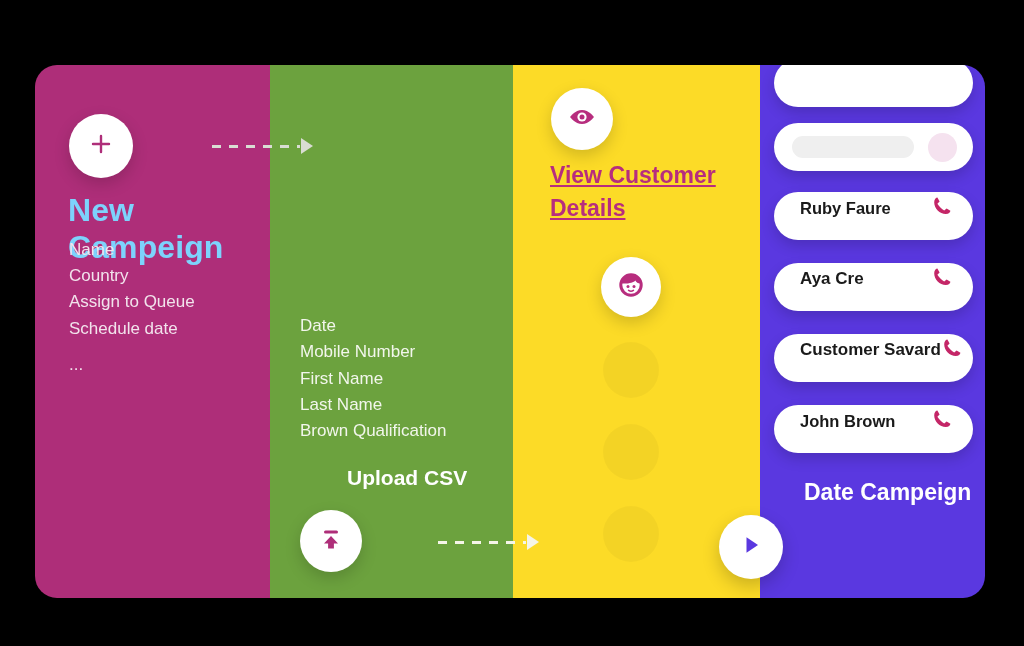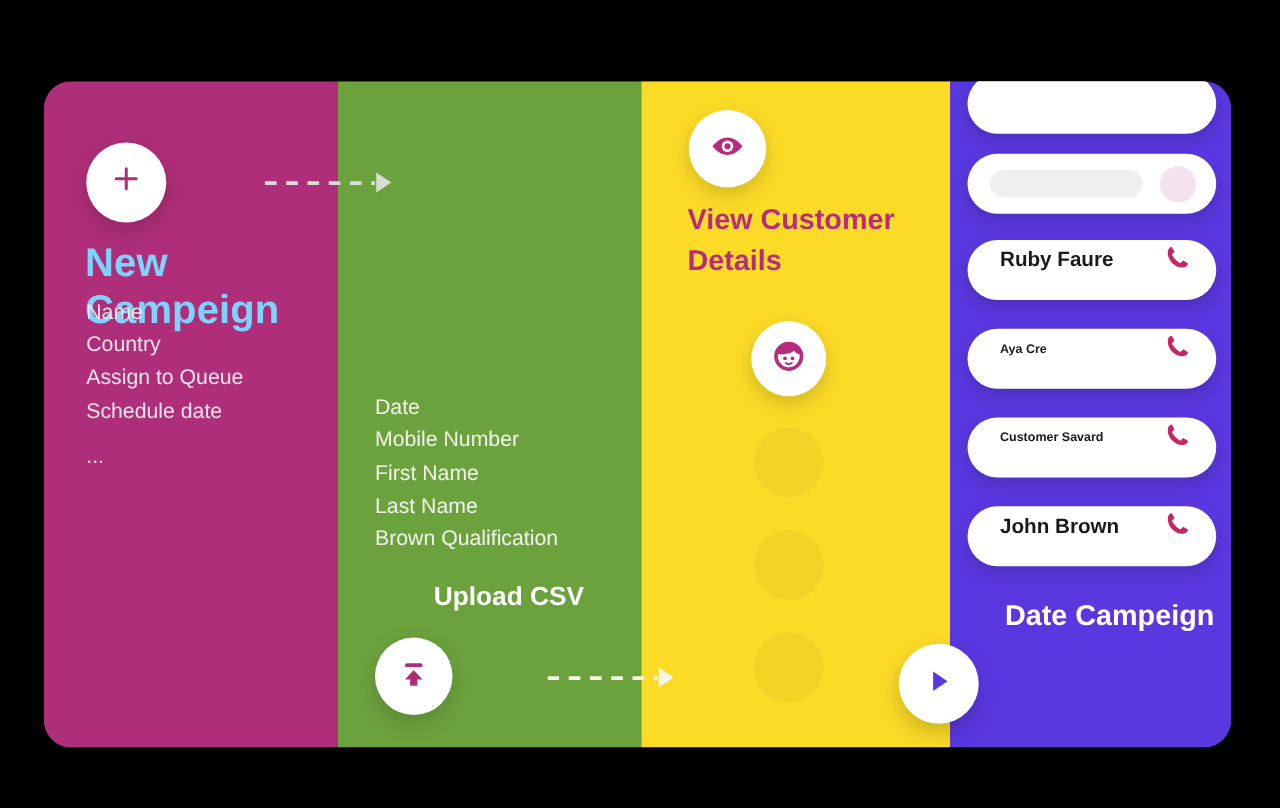--- a/index.html
+++ b/index.html
@@ -66,20 +66,21 @@
   }
   .upload-btn { left: 30px; top: 445px; width: 62px; height: 62px; }
 
   
   .eye-btn  { left: 38px; top: 23px;  width: 62px; height: 62px; }
   .avatar-btn { left: 88px; top: 192px; width: 60px; height: 60px; }
   .y-title {
     position: absolute; left: 37px; top: 94px;
     color: #B72D7E; font-size: 23px; font-weight: bold; line-height: 33px;
     width: 200px;
+    text-decoration: underline;
   }
   .ghost-dot {
     position: absolute;
     width: 56px; height: 56px; border-radius: 50%;
     background: rgba(0,0,0,0.035);
     left: 90px;
   }
   .ghost-1 { top: 277px; }
   .ghost-2 { top: 359px; }
   .ghost-3 { top: 441px; }
@@ -97,21 +98,21 @@
   .card .nm {
     flex: 1; color: #1A1A1A; font-size: 16.5px; font-weight: bold;
     white-space: nowrap;
   }
   .card-0 { top: -6px; }
   .card-1 { top: 58px; justify-content: space-between; padding: 0 16px 0 18px; }
   .card-2 { top: 127px; }
   .card-3 { top: 198px; }
   .card-4 { top: 269px; }
   .card-5 { top: 340px; }
-  .card-3 .nm, .card-4 .nm { font-size: 10px; }
+  .card-3 .nm, .card-4 .nm { font-size: 17px; }
 
   .skel-bar { width: 122px; height: 22px; border-radius: 12px; background: #EFEFEF; }
   .skel-dot { width: 29px; height: 29px; border-radius: 50%; background: #F5E2EF; }
 
   .p-title {
     position: absolute; left: 44px; top: 410px;
     color: #fff; font-size: 23px; font-weight: bold; line-height: 34px;
     width: 180px;
   }
 

